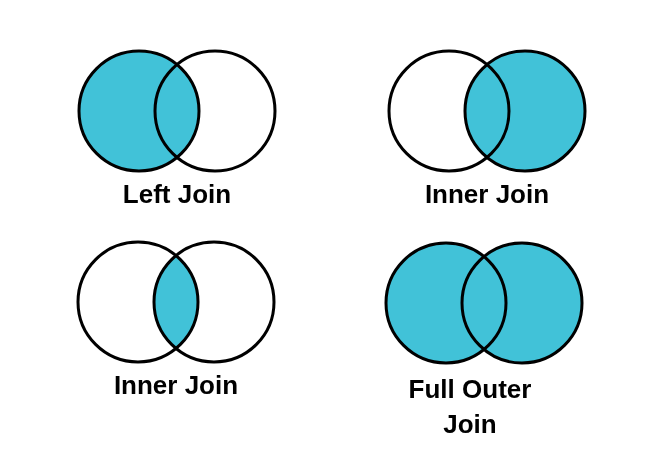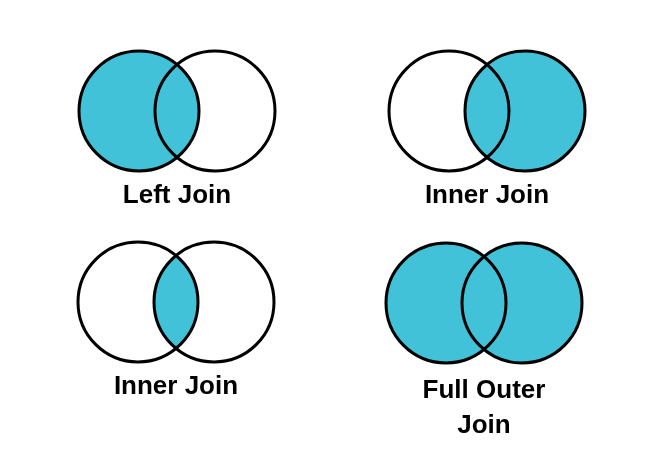--- a/index.html
+++ b/index.html
@@ -70,15 +70,15 @@
     <circle class="outline" cx="138" cy="63" r="60" stroke="#000000"></circle>
   </svg>
   <div class="join-label" style="left:76px; top:370px; width:200px;">Inner Join</div>
 
   <svg class="venn" style="left:384px; top:240px;" width="200" height="126" viewBox="0 0 200 126">
     <circle cx="62" cy="63" r="60" fill="#41C2D8"></circle>
     <circle cx="138" cy="63" r="60" fill="#41C2D8"></circle>
     <circle class="outline" cx="62" cy="63" r="60" stroke="#000000"></circle>
     <circle class="outline" cx="138" cy="63" r="60" stroke="#000000"></circle>
   </svg>
-  <div class="join-label two-line" style="left:399px; top:372px; width:170px;">Full Outer Join</div>
+  <div class="join-label two-line" style="left:385px; top:372px; width:170px;">Full Outer Join</div>
 
 </div>
 
 </body></html>

